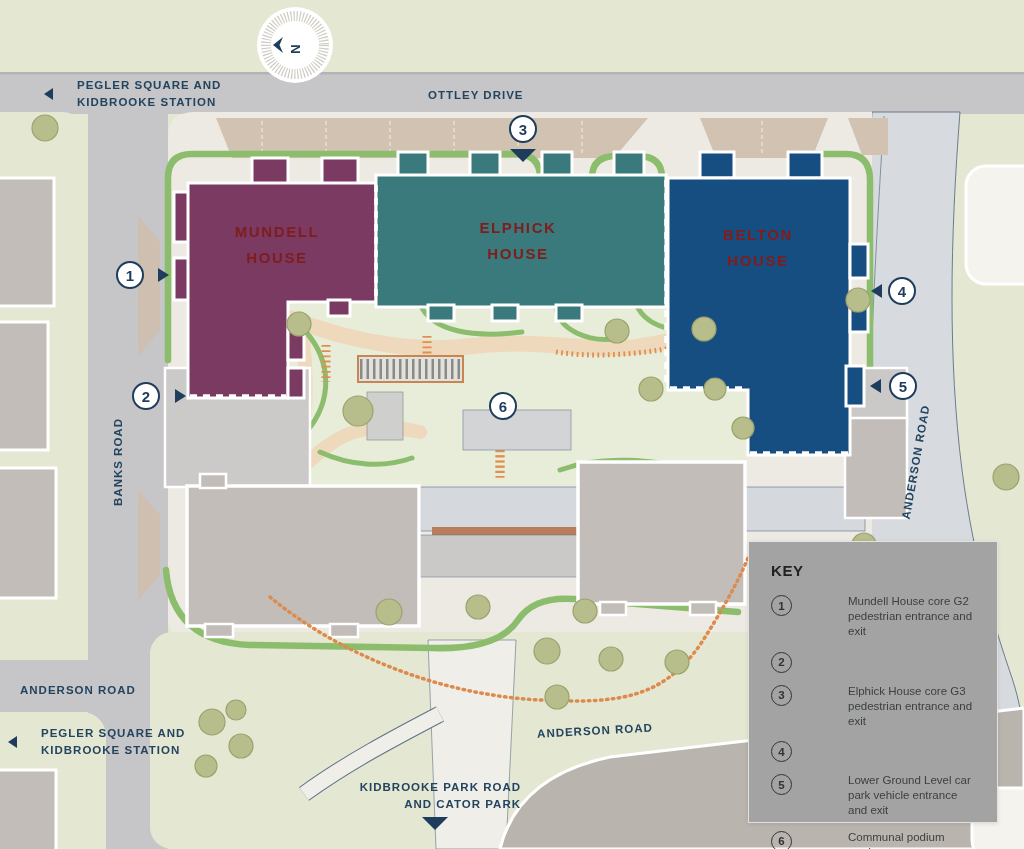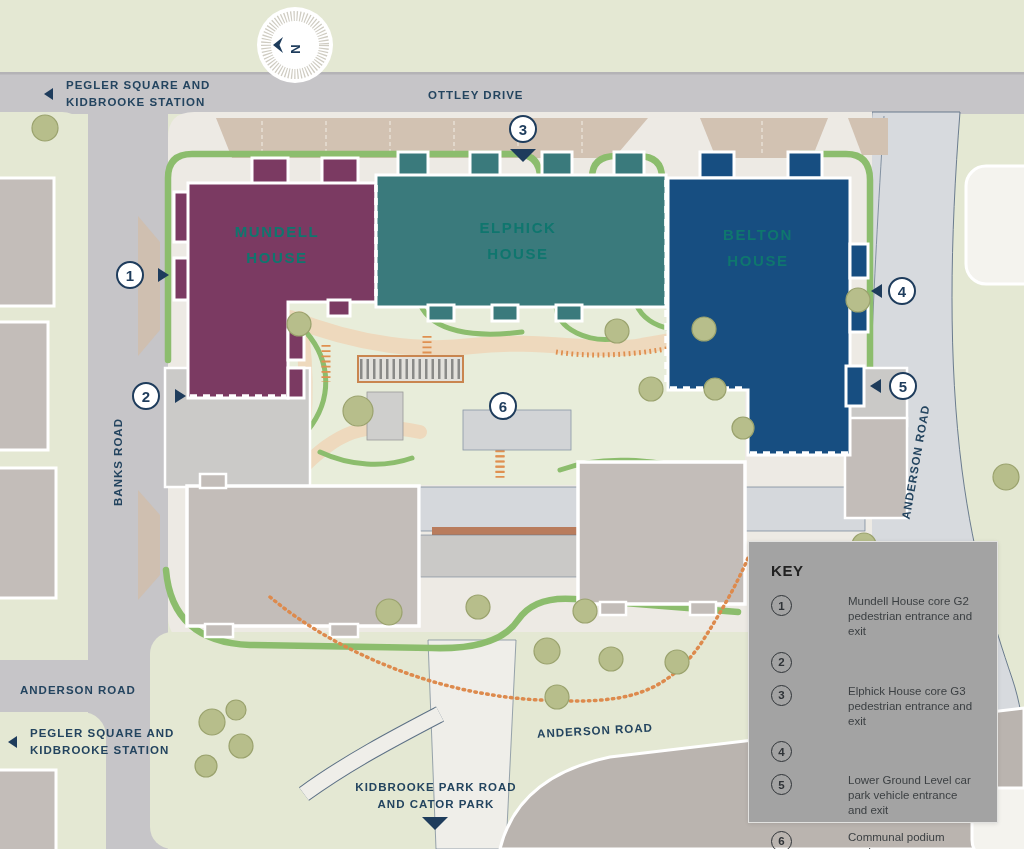--- a/index.html
+++ b/index.html
@@ -4,22 +4,22 @@
 <style>
   html,body{margin:0;padding:0;background:#e4e8d3;}
   #stage{position:relative;width:1024px;height:849px;overflow:hidden;
          font-family:"Liberation Sans",sans-serif;background:#e4e8d3;}
   #stage svg{position:absolute;left:0;top:0;}
 
   
   .maplabel{position:absolute;color:#23445f;font-size:11.5px;font-weight:700;
             letter-spacing:1px;line-height:1.45;white-space:nowrap;}
   .centered{transform:translate(-50%,-50%);}
-  .dirlabel{display:flex;align-items:center;gap:13px;}
-  .bname{position:absolute;transform:translate(-50%,-50%);color:#0f766e;
+  .dirlabel{display:flex;align-items:center;gap:24px;}
+  .bname{position:absolute;transform:translate(-50%,-50%);color:#7f1d1d;
          font-size:15px;font-weight:700;letter-spacing:1.6px;text-align:center;
          line-height:1.75;white-space:normal;}
 
   
   .marker{position:absolute;width:28px;height:28px;border-radius:50%;
           background:#ffffff;border:2.5px solid #1e3c5c;box-sizing:border-box;
           transform:translate(-50%,-50%);display:flex;align-items:center;
           justify-content:center;color:#1e3c5c;font-size:15px;font-weight:700;}
 
   
@@ -252,21 +252,21 @@
 
   <div class="maplabel" style="left:20px;top:682px;">ANDERSON ROAD</div>
 
   <div class="maplabel dirlabel" style="left:8px;top:725px;">
     <span class="tri tri-l-sm" style="position:static"></span>
     <span style="white-space:normal;width:190px"><span>PEGLER SQUARE AND</span><br><span>KIDBROOKE STATION</span></span>
   </div>
 
   <div class="maplabel centered" style="left:595px;top:731px;transform:translate(-50%,-50%) rotate(-3deg);">ANDERSON ROAD</div>
 
-  <div class="maplabel centered" style="left:436px;top:796px;white-space:normal;width:200px;text-align:center;"><span>KIDBROOKE PARK ROAD</span><br><span>AND CATOR PARK</span></div>
+  <div class="maplabel centered" style="left:421px;top:796px;white-space:normal;width:200px;text-align:right;"><span>KIDBROOKE PARK ROAD</span><br><span>AND CATOR PARK</span></div>
   <span class="tri tri-d" style="left:422px;top:817px;"></span>
 
   <div class="bname" style="left:277px;top:245px;width:130px;">MUNDELL HOUSE</div>
   <div class="bname" style="left:518px;top:241px;width:130px;">ELPHICK HOUSE</div>
   <div class="bname" style="left:758px;top:248px;width:120px;">BELTON HOUSE</div>
 
   <div class="marker" style="left:130px;top:275px;">
       <span>1</span>
     </div>
   <span class="tri tri-r" style="left:158px;top:268px;"></span>

